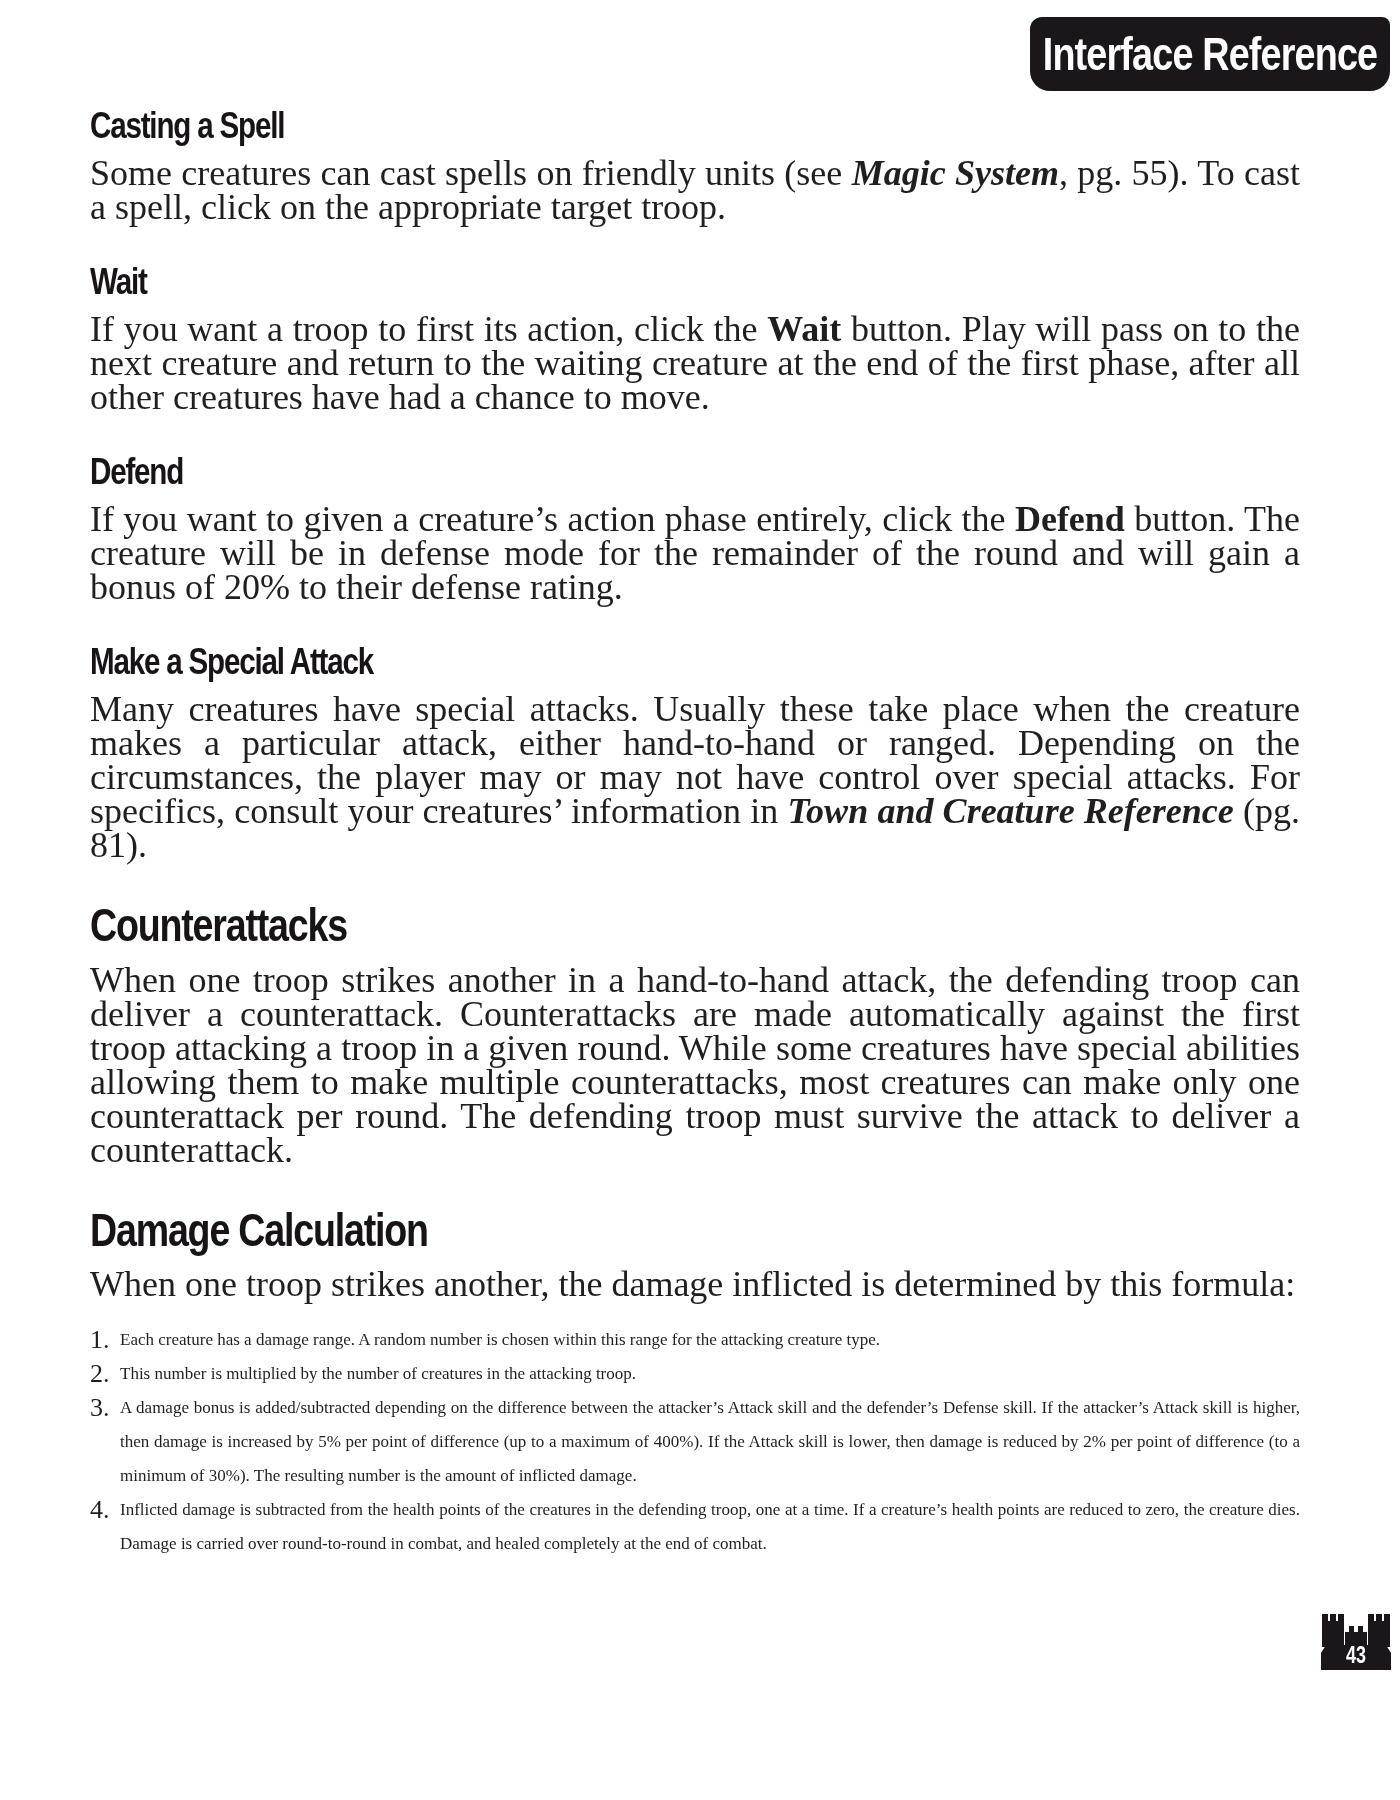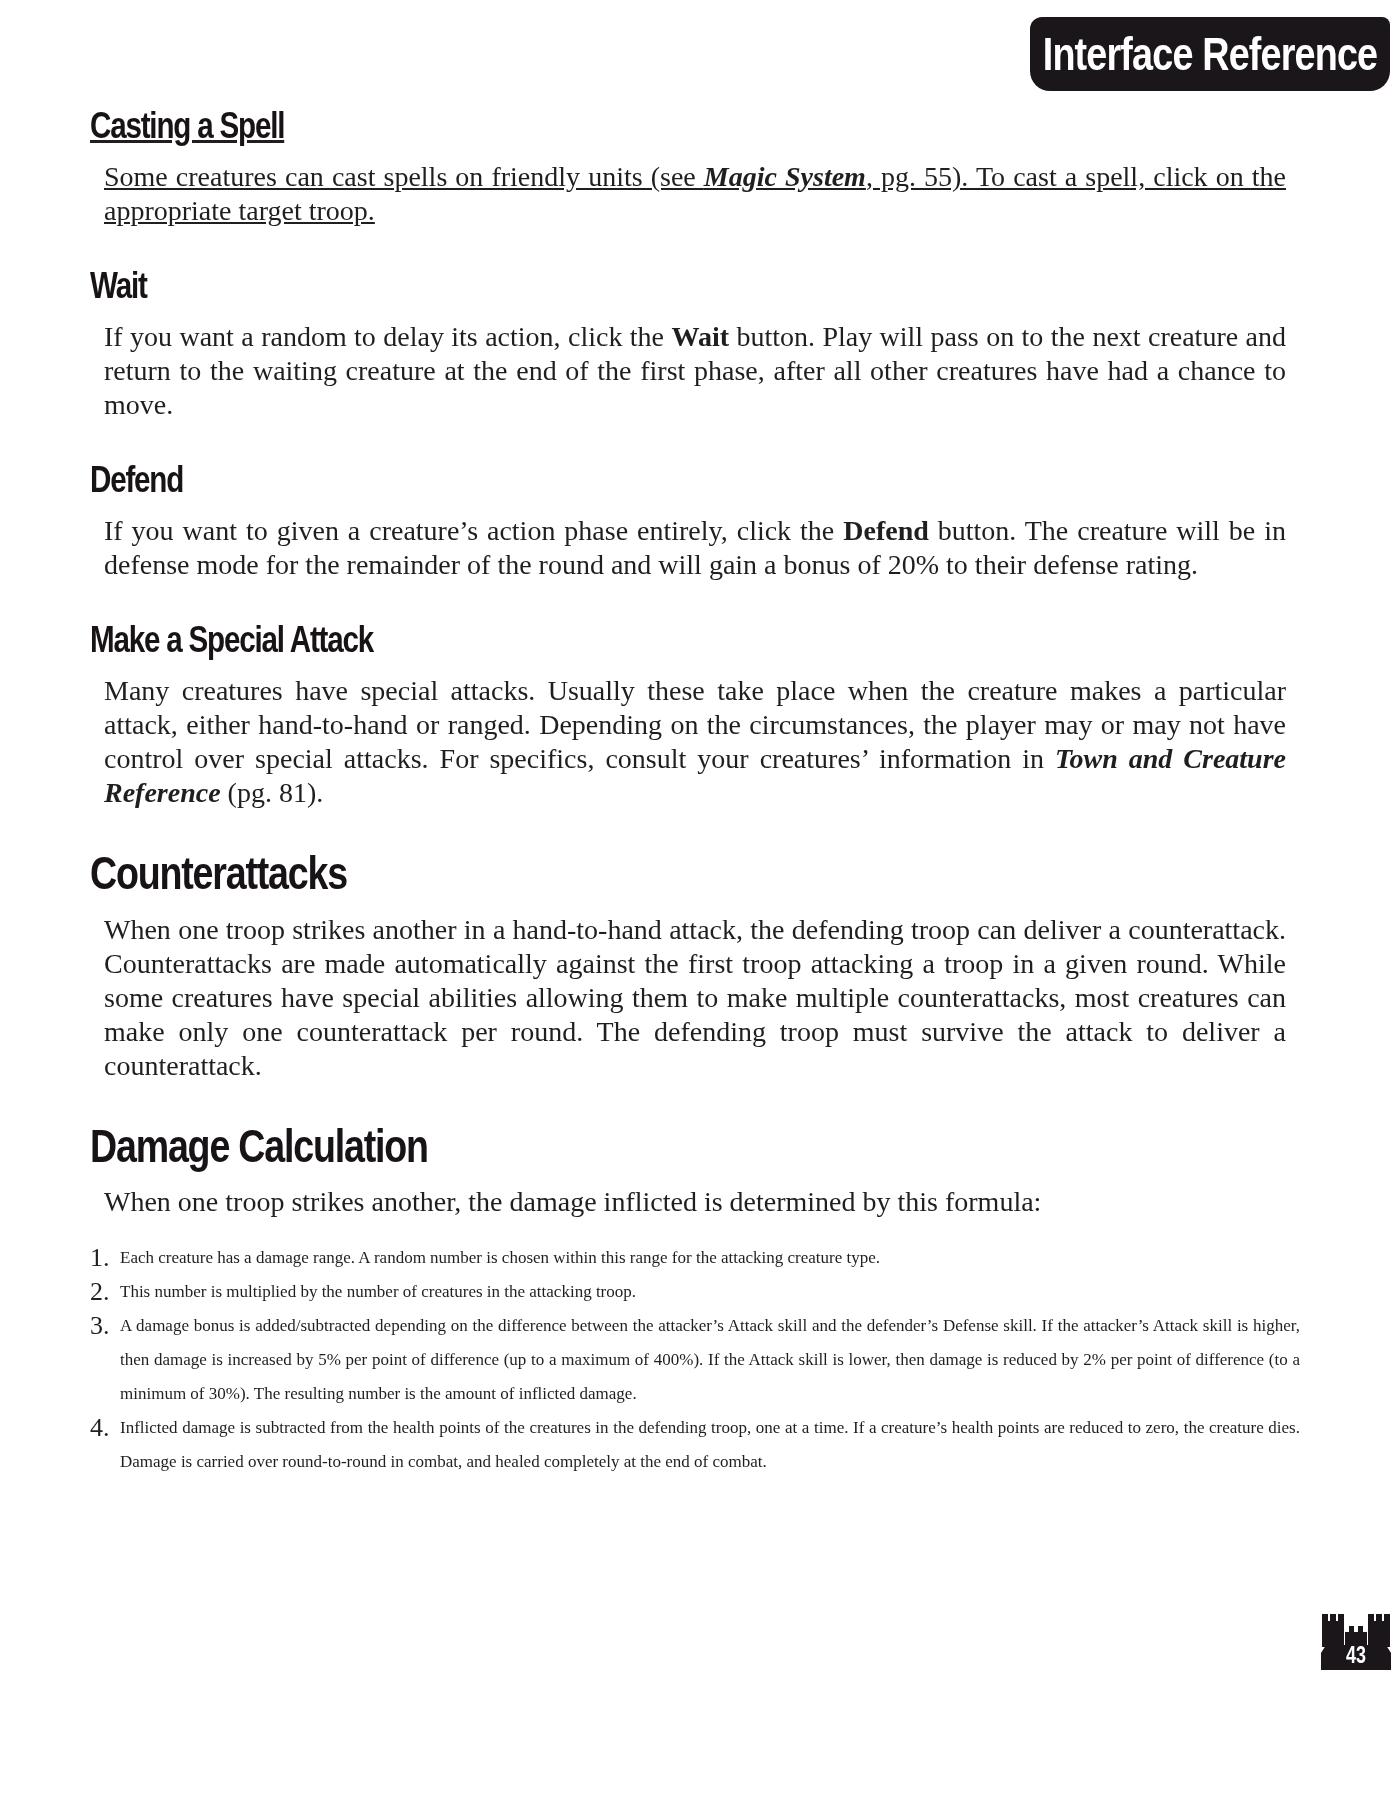--- a/index.html
+++ b/index.html
@@ -31,39 +31,39 @@
     transform: scaleX(0.82);
   }
 
   
   .content {
     position: absolute;
     left: 90px; top: 0;
     width: 1210px;
   }
   .sec { margin-top: 38px; }
-  .sec:first-child { margin-top: 106px; text-decoration: underline; }
+  .sec:first-child { margin-top: 106px; }
 
   .h-sub, .h-section {
     font-family: "Liberation Sans", sans-serif;
     font-weight: 700;
     color: #171317;
     letter-spacing: -1.5px;
     transform: scaleX(0.80);
     transform-origin: left bottom;
     white-space: nowrap;
     margin: 0 0 10px 0;
     line-height: 1.08;
   }
   .h-sub { font-size: 37px; }
   .h-section { font-size: 47px; margin-bottom: 12px; }
 
   p.body {
-    margin: 14px;
-    font-size: 28px;
+    margin: 0;
+    font-size: 36px;
     line-height: 34px;
     text-align: justify;
   }
   .seg-b  { font-weight: 700; }
   .seg-bi { font-weight: 700; font-style: italic; }
 
   .dlist { margin-top: 22px; }
   .li { display: flex; }
   .li-num {
     flex: 0 0 30px; width: 30px;
@@ -105,21 +105,21 @@
 
   <main class="content">
 
     <section class="sec">
       <h3 class="h-sub">Casting a Spell</h3>
       <p class="body"><span>Some creatures can cast spells on friendly units (see </span><span class="seg-bi">Magic System</span><span>, pg. 55). To cast a spell, click on the appropriate target troop.</span></p>
     </section>
 
     <section class="sec">
       <h3 class="h-sub">Wait</h3>
-      <p class="body"><span>If you want a random to delay its action, click the </span><span class="seg-b">Wait</span><span> button. Play will pass on to the next creature and return to the waiting creature at the end of the first phase, after all other creatures have had a chance to move.</span></p>
+      <p class="body"><span>If you want a troop to first its action, click the </span><span class="seg-b">Wait</span><span> button. Play will pass on to the next creature and return to the waiting creature at the end of the first phase, after all other creatures have had a chance to move.</span></p>
     </section>
 
     <section class="sec">
       <h3 class="h-sub">Defend</h3>
       <p class="body"><span>If you want to given a creature’s action phase entirely, click the </span><span class="seg-b">Defend</span><span> button. The creature will be in defense mode for the remainder of the round and will gain a bonus of 20% to their defense rating.</span></p>
     </section>
 
     <section class="sec">
       <h3 class="h-sub">Make a Special Attack</h3>
       <p class="body"><span>Many creatures have special attacks. Usually these take place when the creature makes a particular attack, either hand-to-hand or ranged. Depending on the circumstances, the player may or may not have control over special attacks. For specifics, consult your creatures’ information in </span><span class="seg-bi">Town and Creature Reference</span><span> (pg. 81).</span></p>

